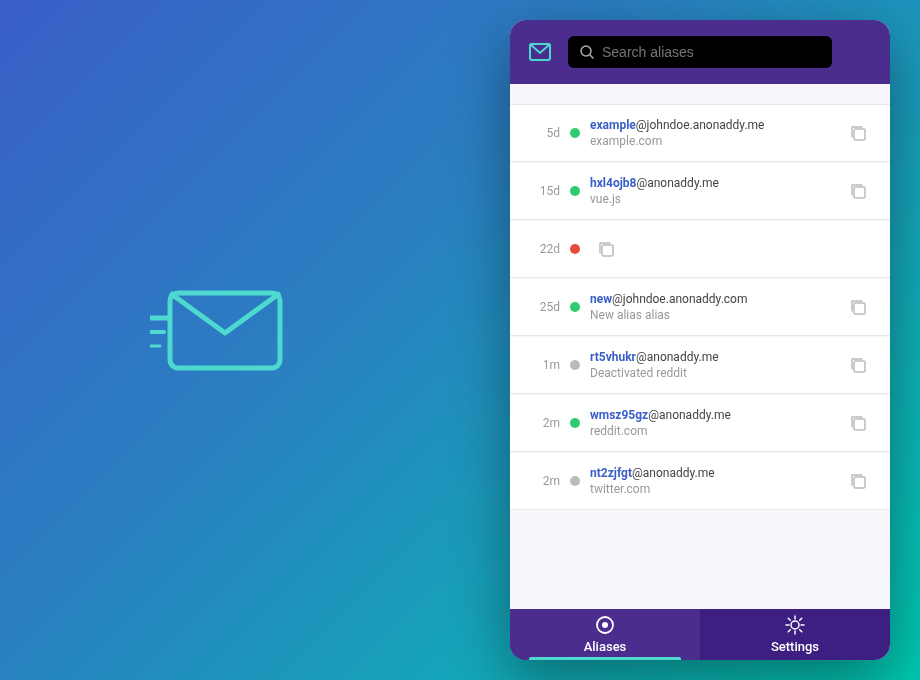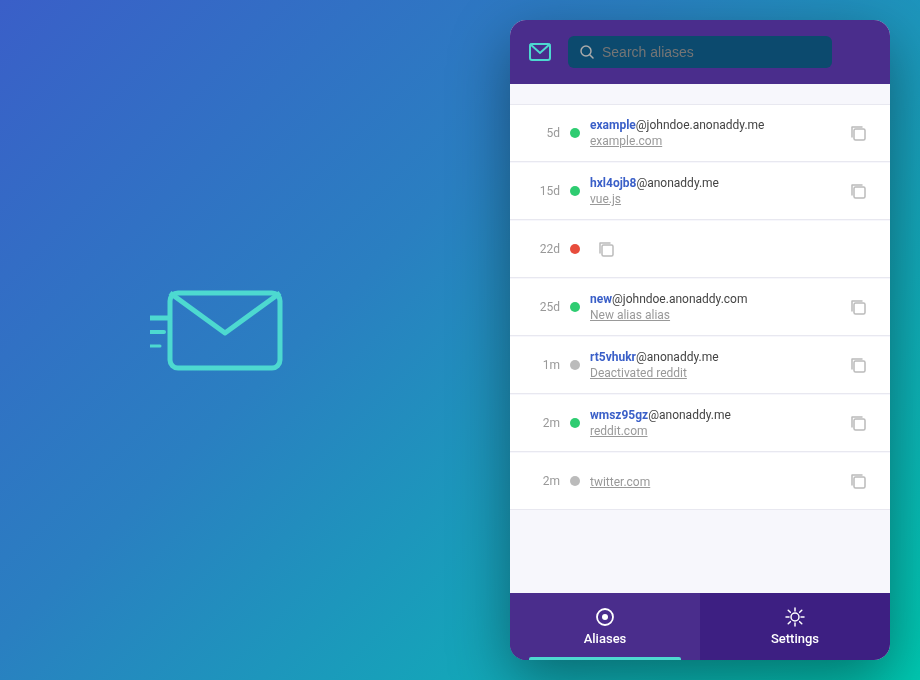--- a/index.html
+++ b/index.html
@@ -76,21 +76,21 @@
       height: 36px;
       display: flex;
       align-items: center;
       justify-content: center;
       cursor: pointer;
       flex-shrink: 0;
     }
 
     .search-bar {
       flex: 1;
-      background: #0c4a6e;
+      background: #000000;
       border-radius: 6px;
       padding: 8px 12px;
       display: flex;
       align-items: center;
       gap: 8px;
       border: none;
     }
 
     .search-input {
       border: none;
@@ -197,21 +197,20 @@
 
     .alias-email .alias-bold {
       font-weight: 700;
       color: #3a5fc8;
     }
 
     .alias-desc {
       font-size: 12px;
       color: #999;
       margin-top: 2px;
-      text-decoration: underline;
     }
 
     .copy-btn {
       width: 32px;
       height: 32px;
       display: flex;
       align-items: center;
       justify-content: center;
       cursor: pointer;
       color: #bbb;
@@ -220,21 +219,21 @@
 
     
     .bottom-nav {
       background: #3d1f82;
       display: flex;
       flex-shrink: 0;
     }
 
     .nav-tab {
       flex: 1;
-      padding: 14px 8px;
+      padding: 6px 8px;
       display: flex;
       flex-direction: column;
       align-items: center;
       gap: 4px;
       cursor: pointer;
       position: relative;
     }
 
     .nav-tab.active {
       background: #4a2d8c;
@@ -396,20 +395,23 @@
       <svg width="18" height="18" viewBox="0 0 18 18" fill="none">
         <rect x="5" y="5" width="11" height="11" rx="1.5" stroke="#bbb" stroke-width="1.5" fill="none"></rect>
         <path d="M3 13V3h10" stroke="#bbb" stroke-width="1.5" fill="none" stroke-linecap="round" stroke-linejoin="round"></path>
       </svg>
     </div>
   </div>
       <div class="alias-item">
     <span class="alias-age">2m</span>
     <span class="status-dot inactive"></span>
     <div class="alias-info">
+      <div class="alias-email">
+        <span class="alias-bold">nt2zjfgt</span><span>@anonaddy.me</span>
+      </div>
       <div class="alias-desc">twitter.com</div>
     </div>
     <div class="copy-btn">
       <svg width="18" height="18" viewBox="0 0 18 18" fill="none">
         <rect x="5" y="5" width="11" height="11" rx="1.5" stroke="#bbb" stroke-width="1.5" fill="none"></rect>
         <path d="M3 13V3h10" stroke="#bbb" stroke-width="1.5" fill="none" stroke-linecap="round" stroke-linejoin="round"></path>
       </svg>
     </div>
   </div>
     </div>

